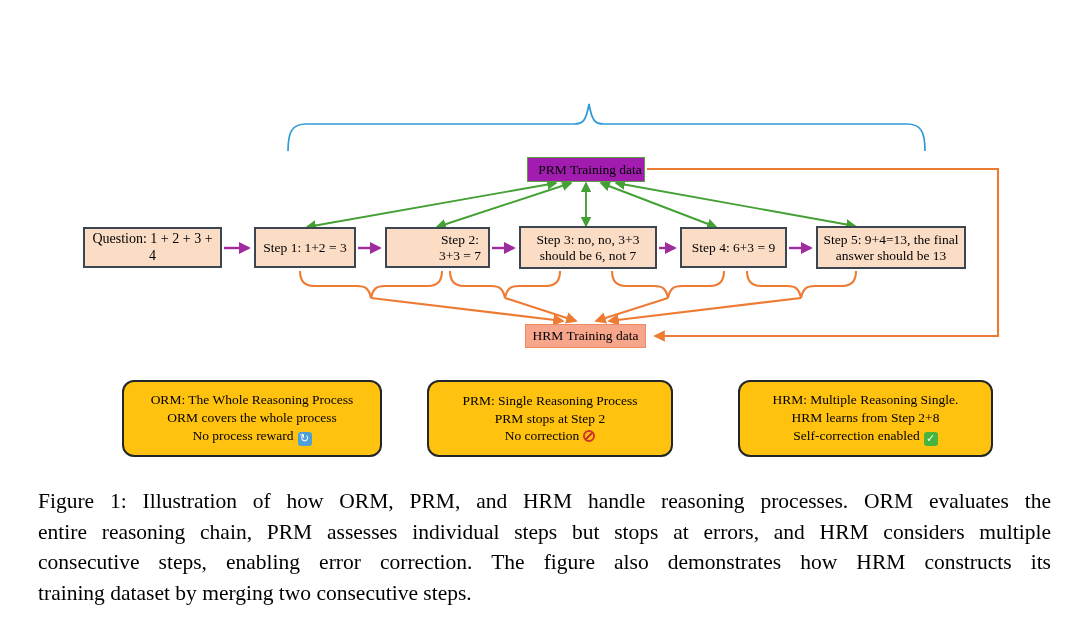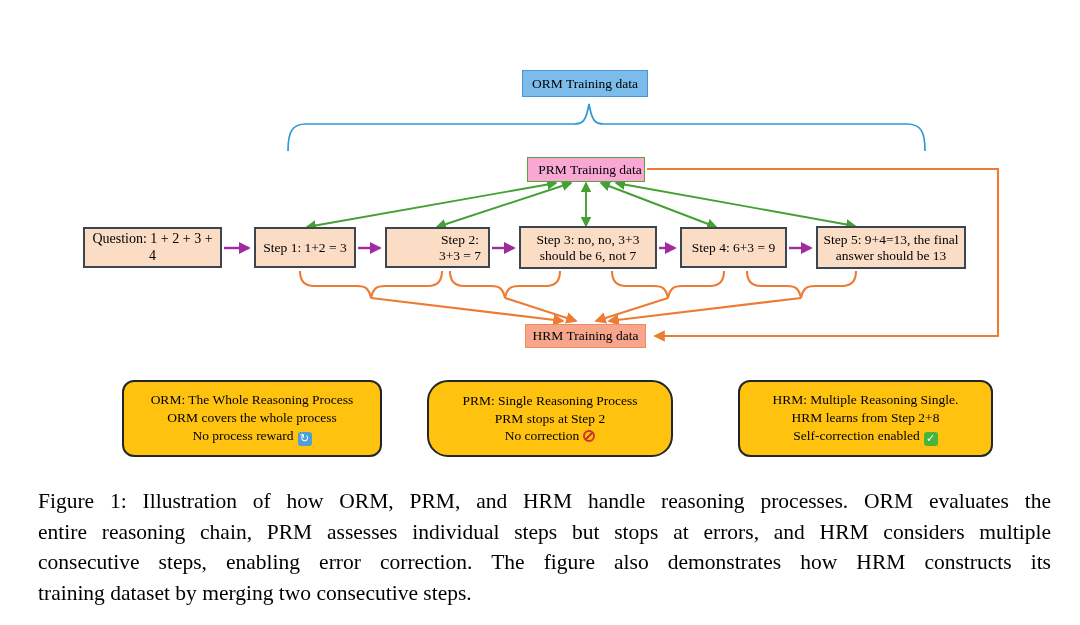--- a/index.html
+++ b/index.html
@@ -6,21 +6,21 @@
   .canvas{
     position:relative;width:1080px;height:625px;background:#ffffff;
     font-family:"Liberation Serif", serif; overflow:hidden;
   }
   svg{position:absolute;left:0;top:0;}
   .nodebox{
     position:absolute;display:flex;align-items:center;justify-content:center;
     text-align:center;color:#000;box-sizing:border-box;line-height:1.18;
   }
   .orm{background:#7cbcea;border:1.5px solid #4b93d6;font-size:13.5px;}
-  .prm{background:#f9a8d4;border:1.5px solid #57a33b;font-size:13.5px;padding-left:8px;}
+  .prm{background:#a21caf;border:1.5px solid #57a33b;font-size:13.5px;padding-left:8px;}
   .hrm{background:#f7a68c;border:1.5px solid #ee8b63;font-size:13.5px;}
   .stepbox{
     background:#fbdcc5;border:2px solid #3c4650;font-size:13.5px;padding:1px 3px;
   }
   .goldcard{
     position:absolute;background:#ffc20e;border:2.5px solid #20262a;border-radius:12px;
     display:flex;flex-direction:column;align-items:center;justify-content:center;
     text-align:center;font-size:13.5px;line-height:1.3;color:#000;box-sizing:border-box;
   }
   .goldcard .cline{white-space:nowrap;}
@@ -92,21 +92,20 @@
       <path d="M 612 271 C 612 281 616 286 626 286 L 654 286 C 663 286 666 289 668 298 C 670 289 673 286 682 286 L 710 286 C 720 286 724 281 724 271"></path>
       <path d="M 747 271 C 747 281 751 286 761 286 L 787 286 C 796 286 799 289 801 298 C 803 289 806 286 815 286 L 842 286 C 852 286 856 281 856 271"></path>
 
       <line x1="371" y1="298" x2="563" y2="321" marker-end="url(#ah-orange)"></line>
       <line x1="505" y1="298" x2="576" y2="321" marker-end="url(#ah-orange)"></line>
       <line x1="668" y1="298" x2="596" y2="321" marker-end="url(#ah-orange)"></line>
       <line x1="801" y1="298" x2="609" y2="321" marker-end="url(#ah-orange)"></line>
     </g>
   </svg>
 
-  <div class="nodebox orm" style="left:522px;top:70px;width:126px;height:27px;">ORM Training data</div>
 
   <div class="nodebox prm" style="left:527px;top:157px;width:118px;height:25px;">PRM Training data</div>
 
   <div class="nodebox hrm" style="left:525px;top:324px;width:121px;height:24px;">HRM Training data</div>
 
   <div class="nodebox stepbox" style="left:83px;top:227px;width:139px;height:41px;font-size:14px;">Question: 1 + 2 + 3 + 4</div>
 
   <div class="nodebox stepbox" style="left:254px;top:227px;width:102px;height:41px;">Step 1: 1+2 = 3</div>
 
   <div class="nodebox stepbox" style="left:385px;top:227px;width:105px;height:41px;padding-left:48px;">Step 2: 3+3 = 7</div>
@@ -116,21 +115,21 @@
   <div class="nodebox stepbox" style="left:680px;top:227px;width:107px;height:41px;">Step 4: 6+3 = 9</div>
 
   <div class="nodebox stepbox" style="left:816px;top:226px;width:150px;height:43px;">Step 5: 9+4=13, the final answer should be 13</div>
 
   <div class="goldcard" style="left:122px;top:380px;width:260px;height:77px;">
     <div class="cline">ORM: The Whole Reasoning Process</div>
     <div class="cline">ORM covers the whole process</div>
     <div class="cline"><span>No process reward</span><span class="ic ic-repeat">↻</span></div>
   </div>
 
-  <div class="goldcard" style="left:427px;top:380px;width:246px;height:77px;border-radius:21px;">
+  <div class="goldcard" style="left:427px;top:380px;width:246px;height:77px;">
     <div class="cline">PRM: Single Reasoning Process</div>
     <div class="cline">PRM stops at Step 2</div>
     <div class="cline"><span>No correction</span><span class="ic ic-prohibited"></span></div>
   </div>
 
   <div class="goldcard" style="left:738px;top:380px;width:255px;height:77px;">
     <div class="cline">HRM: Multiple Reasoning Single.</div>
     <div class="cline">HRM learns from Step 2+8</div>
     <div class="cline"><span>Self-correction enabled</span><span class="ic ic-check">✓</span></div>
   </div>

